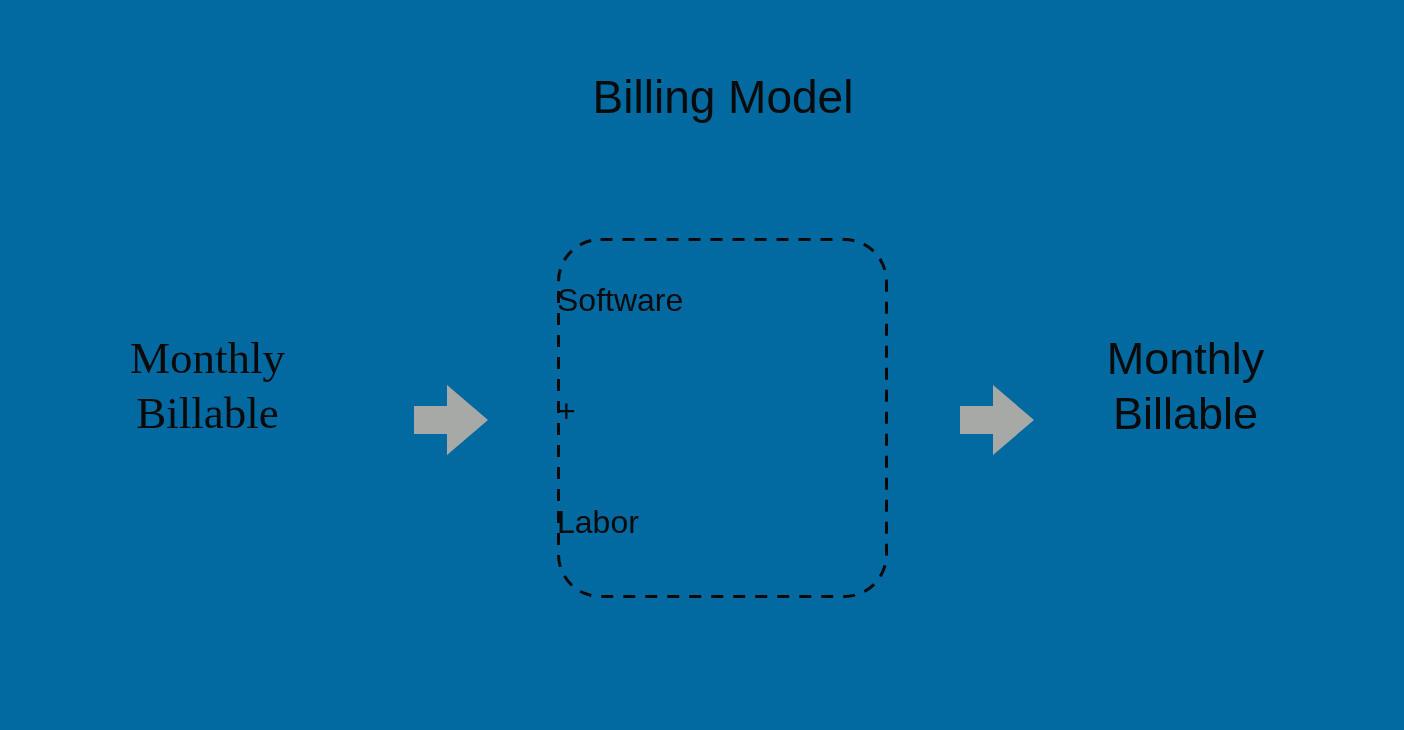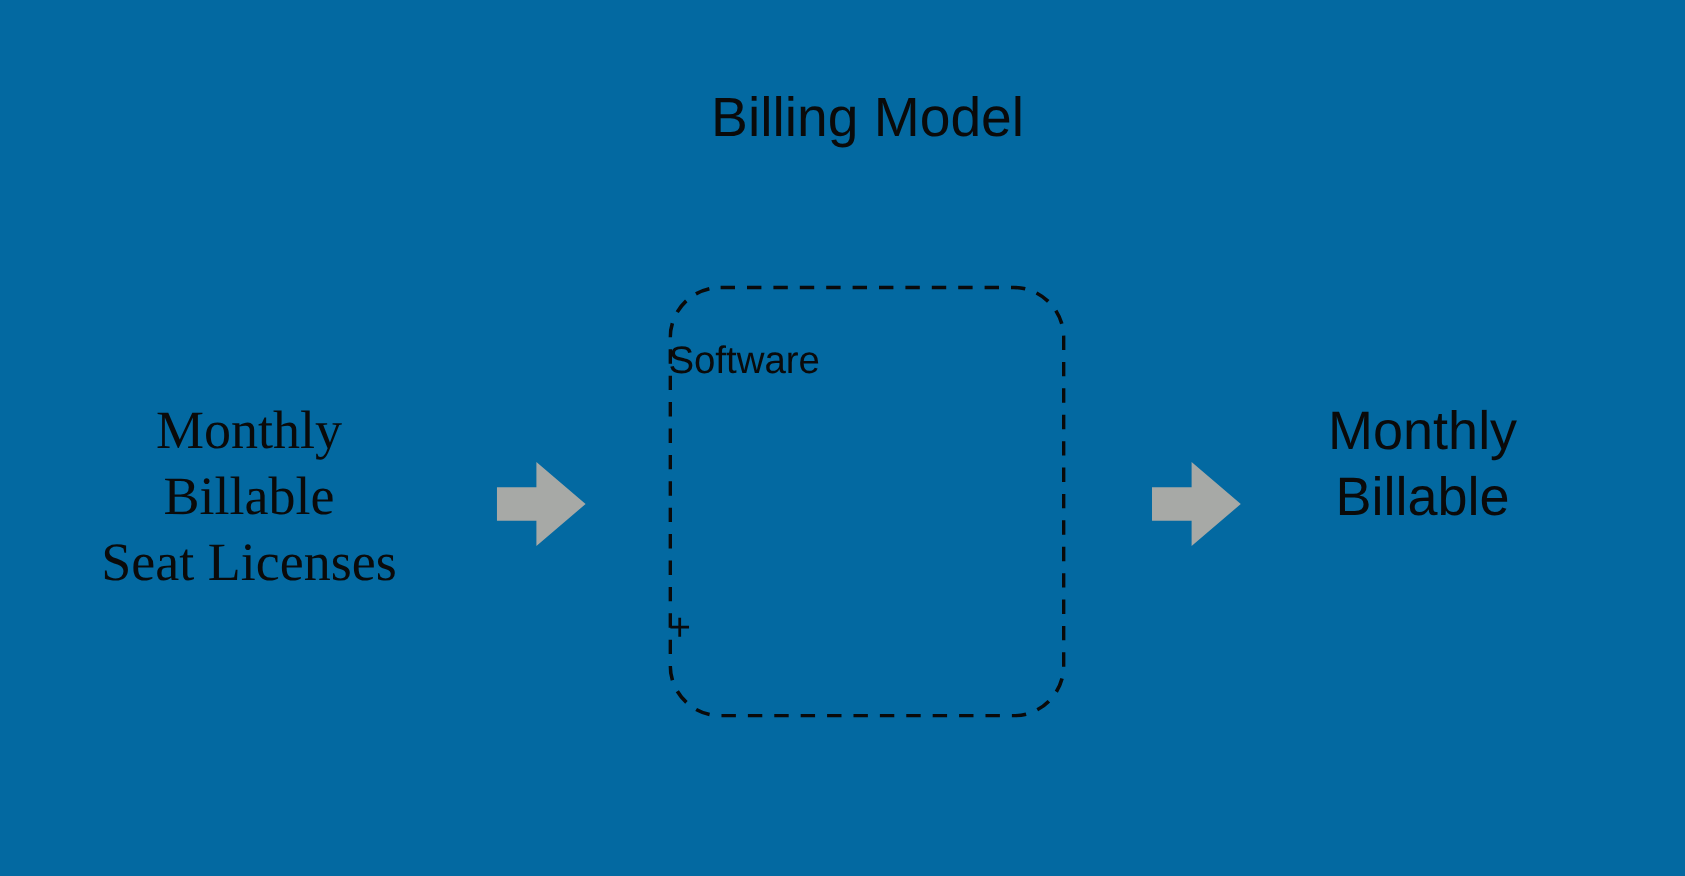--- a/index.html
+++ b/index.html
@@ -78,34 +78,34 @@
 </head>
 <body>
 
 <div class="stage">
 
   <div class="title">Billing Model</div>
 
   <div class="side-label left">
     <div>Monthly</div>
     <div>Billable</div>
-    <div>Seat Licenses</div>
   </div>
 
   <svg class="arrow left" viewBox="0 0 75 70">
     <polygon points="0,21 33,21 33,0 74,35 33,70 33,49 0,49" fill="#a7a9a6"></polygon>
   </svg>
 
   <div class="center-box">
     <svg class="border" viewBox="0 0 331 360">
       <rect x="1.5" y="1.5" width="328" height="357" rx="42" ry="42" fill="none" stroke-width="3" stroke-dasharray="12 10" stroke="#0a0a0a"></rect>
     </svg>
     <div class="box-content">
       <div>Software</div>
       <div>+</div>
+      <div>Labor</div>
     </div>
   </div>
 
   <svg class="arrow right" viewBox="0 0 75 70">
     <polygon points="0,21 33,21 33,0 74,35 33,70 33,49 0,49" fill="#a7a9a6"></polygon>
   </svg>
 
   <div class="side-label right">
     <div>Monthly</div>
     <div>Billable</div>

